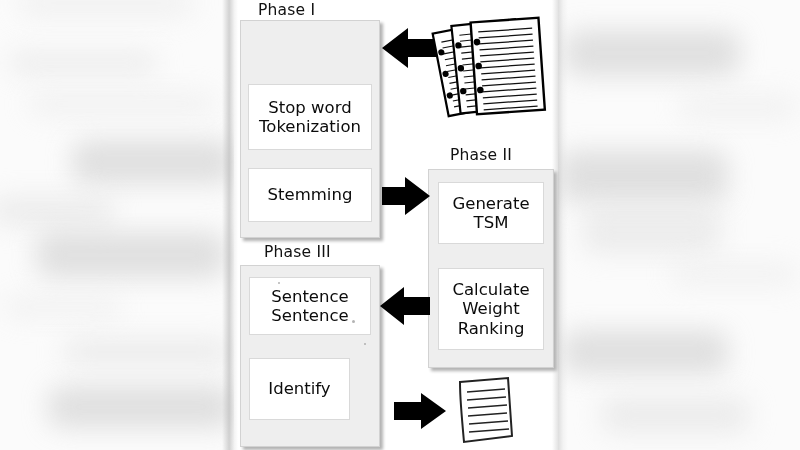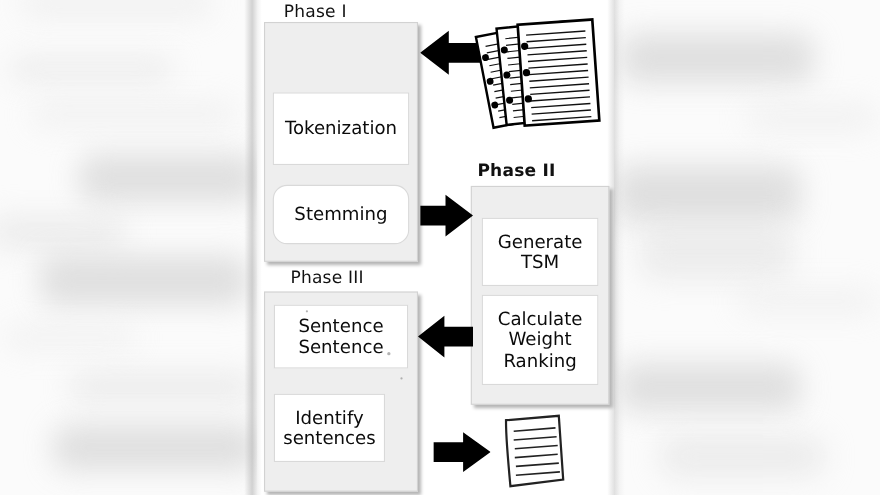--- a/index.html
+++ b/index.html
@@ -157,32 +157,33 @@
   </div>
 
   <div id="card">
 
     <div class="phase-title" style="left:24px; top:1px;text-align:center;">Phase I</div>
 
     <div class="phase-box" style="left:6px; top:20px; width:140px; height:218px;"></div>
 
 
     <div class="step" style="left:14px; top:84px; width:124px; height:66px; flex-direction:column;">
+      <span>Stop word</span>
       <span>Tokenization</span>
     </div>
 
-    <div class="step" style="left:14px; top:168px; width:124px; height:54px;border-radius:13px;">
+    <div class="step" style="left:14px; top:168px; width:124px; height:54px;">
       <span>Stemming</span>
     </div>
 
-    <div class="phase-title" style="left:200px; top:146px;font-weight:bold;">Phase II</div>
+    <div class="phase-title" style="left:216px; top:146px;">Phase II</div>
 
     <div class="phase-box" style="left:194px; top:169px; width:126px; height:199px;"></div>
 
-    <div class="step" style="left:204px; top:182px; width:106px; height:62px; flex-direction:column;margin-top:16px;">
+    <div class="step" style="left:204px; top:182px; width:106px; height:62px; flex-direction:column;">
       <span>Generate</span>
       <span>TSM</span>
     </div>
 
     <div class="step" style="left:204px; top:268px; width:106px; height:82px; flex-direction:column;">
       <span>Calculate</span>
       <span>Weight</span>
       <span>Ranking</span>
     </div>
 
@@ -190,21 +191,20 @@
 
     <div class="phase-box" style="left:6px; top:265px; width:140px; height:182px;"></div>
 
     <div class="step" style="left:15px; top:277px; width:122px; height:58px; flex-direction:column;">
       <span>Sentence</span>
       <span>Sentence</span>
     </div>
 
     <div class="step" style="left:15px; top:358px; width:101px; height:62px; flex-direction:column;">
       <span>Identify</span>
-      <span>sentences</span>
     </div>
 
     <div class="speck" style="left:118px; top:320px; width:3px; height:3px;"></div>
     <div class="speck" style="left:130px; top:343px; width:2px; height:2px;"></div>
     <div class="speck" style="left:44px; top:282px; width:2px; height:2px;"></div>
 
     <div class="arrow" style="left:148px; top:26px;">
       <svg width="58" height="44" viewBox="0 0 58 44" aria-hidden="true">
         <polygon points="0,22 26,2 26,13 58,13 58,31 26,31 26,42" fill="#000000"></polygon>
       </svg>

